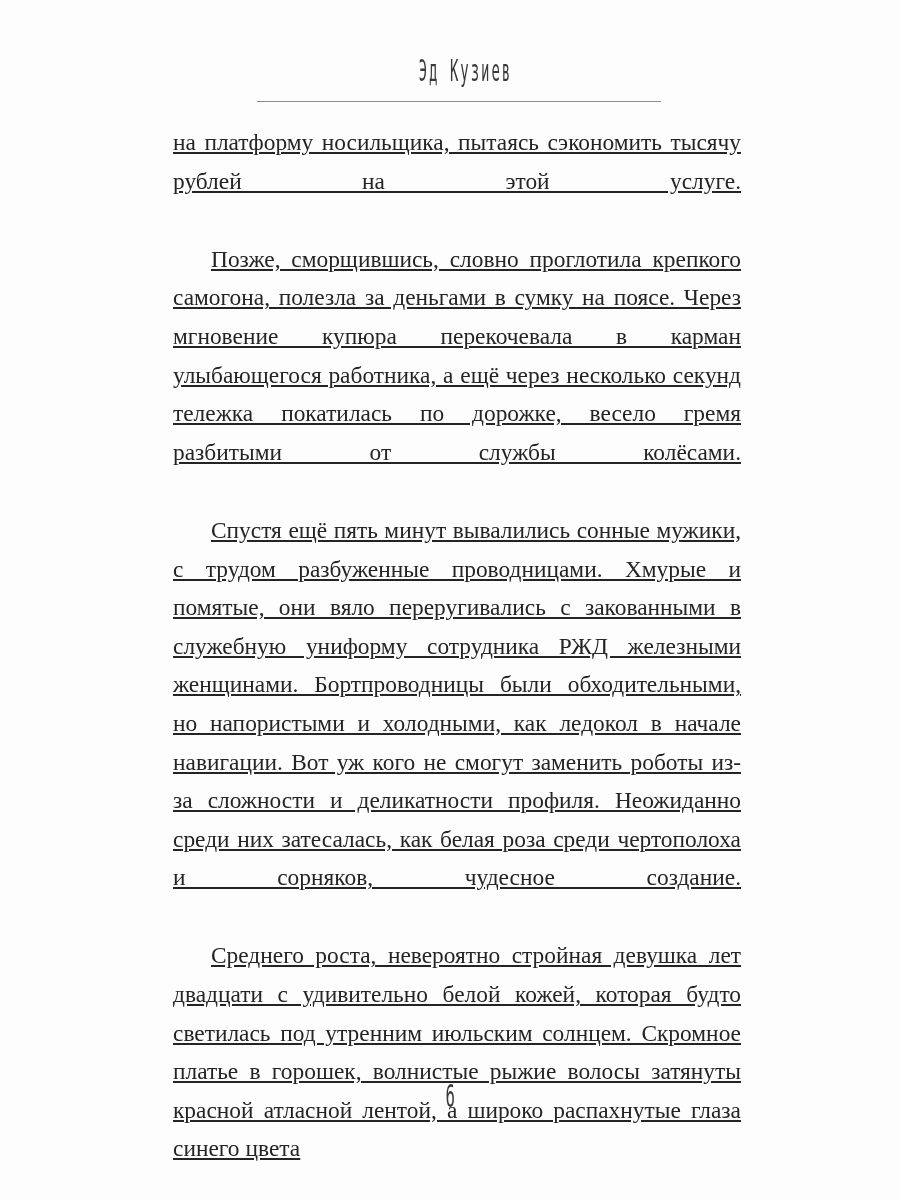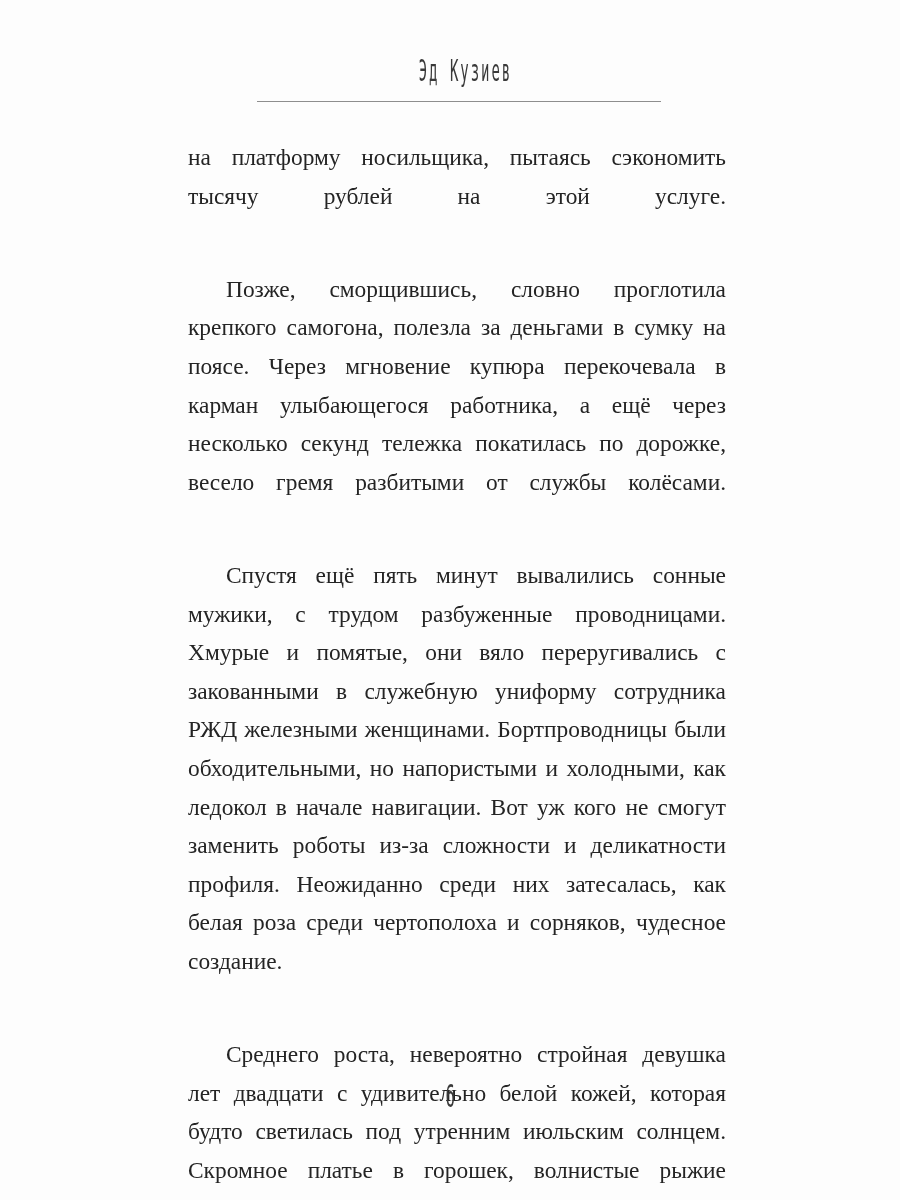--- a/index.html
+++ b/index.html
@@ -55,29 +55,30 @@
 
   
   .textblock {
     position: absolute;
     top: 122px;
     left: 172px;
     width: 570px;
   }
 
   .para {
-    margin: 16px;
+    margin: 1px;
     font-size: 23.4px;
     line-height: 38.6px;
     color: #242424;
     text-align: justify;
     text-justify: inter-word;
     text-indent: 38px;
     hyphens: manual;
     word-spacing: 0.2px;
+    text-decoration: underline;
   }
   .para.no-indent {
     text-indent: 0;
   }
   
   .para::after {
     content: "";
     display: inline-block;
     width: 100%;
   }

